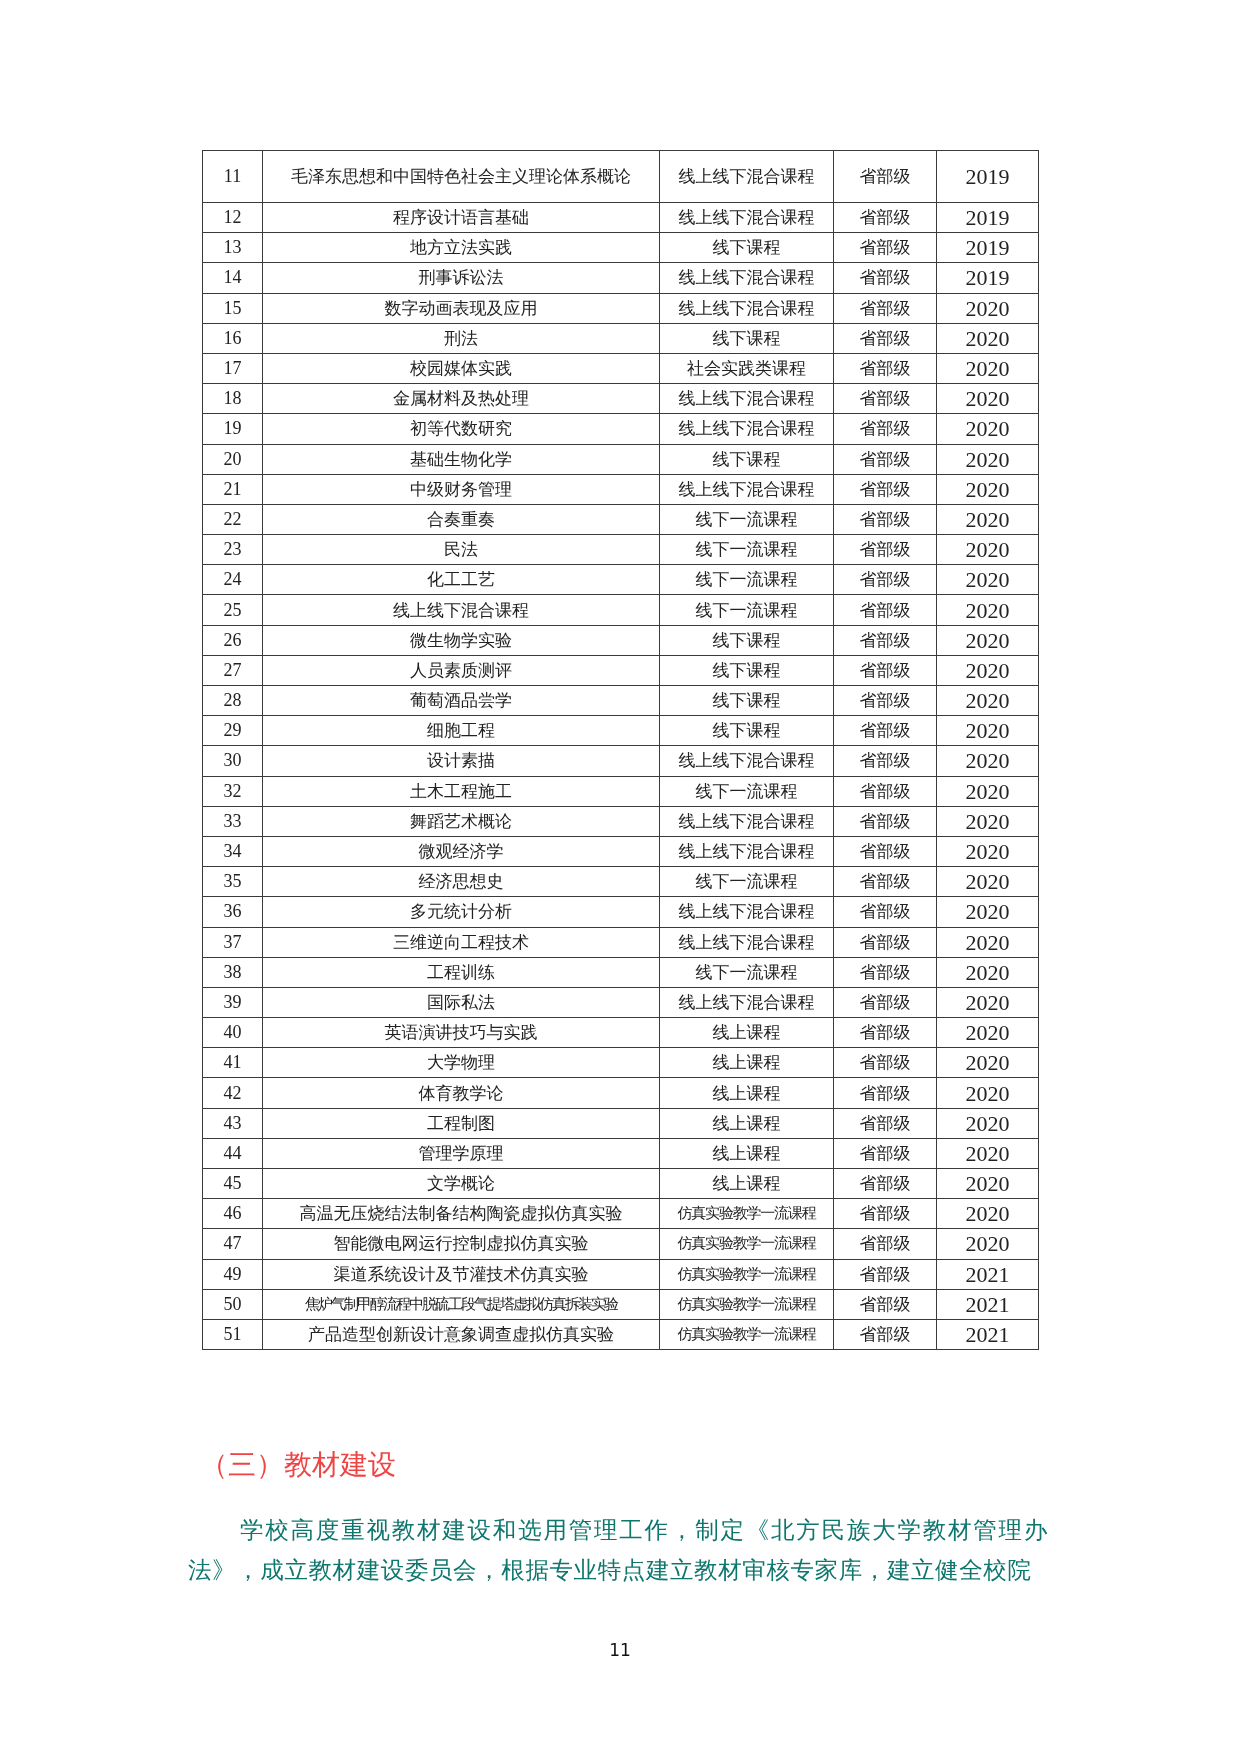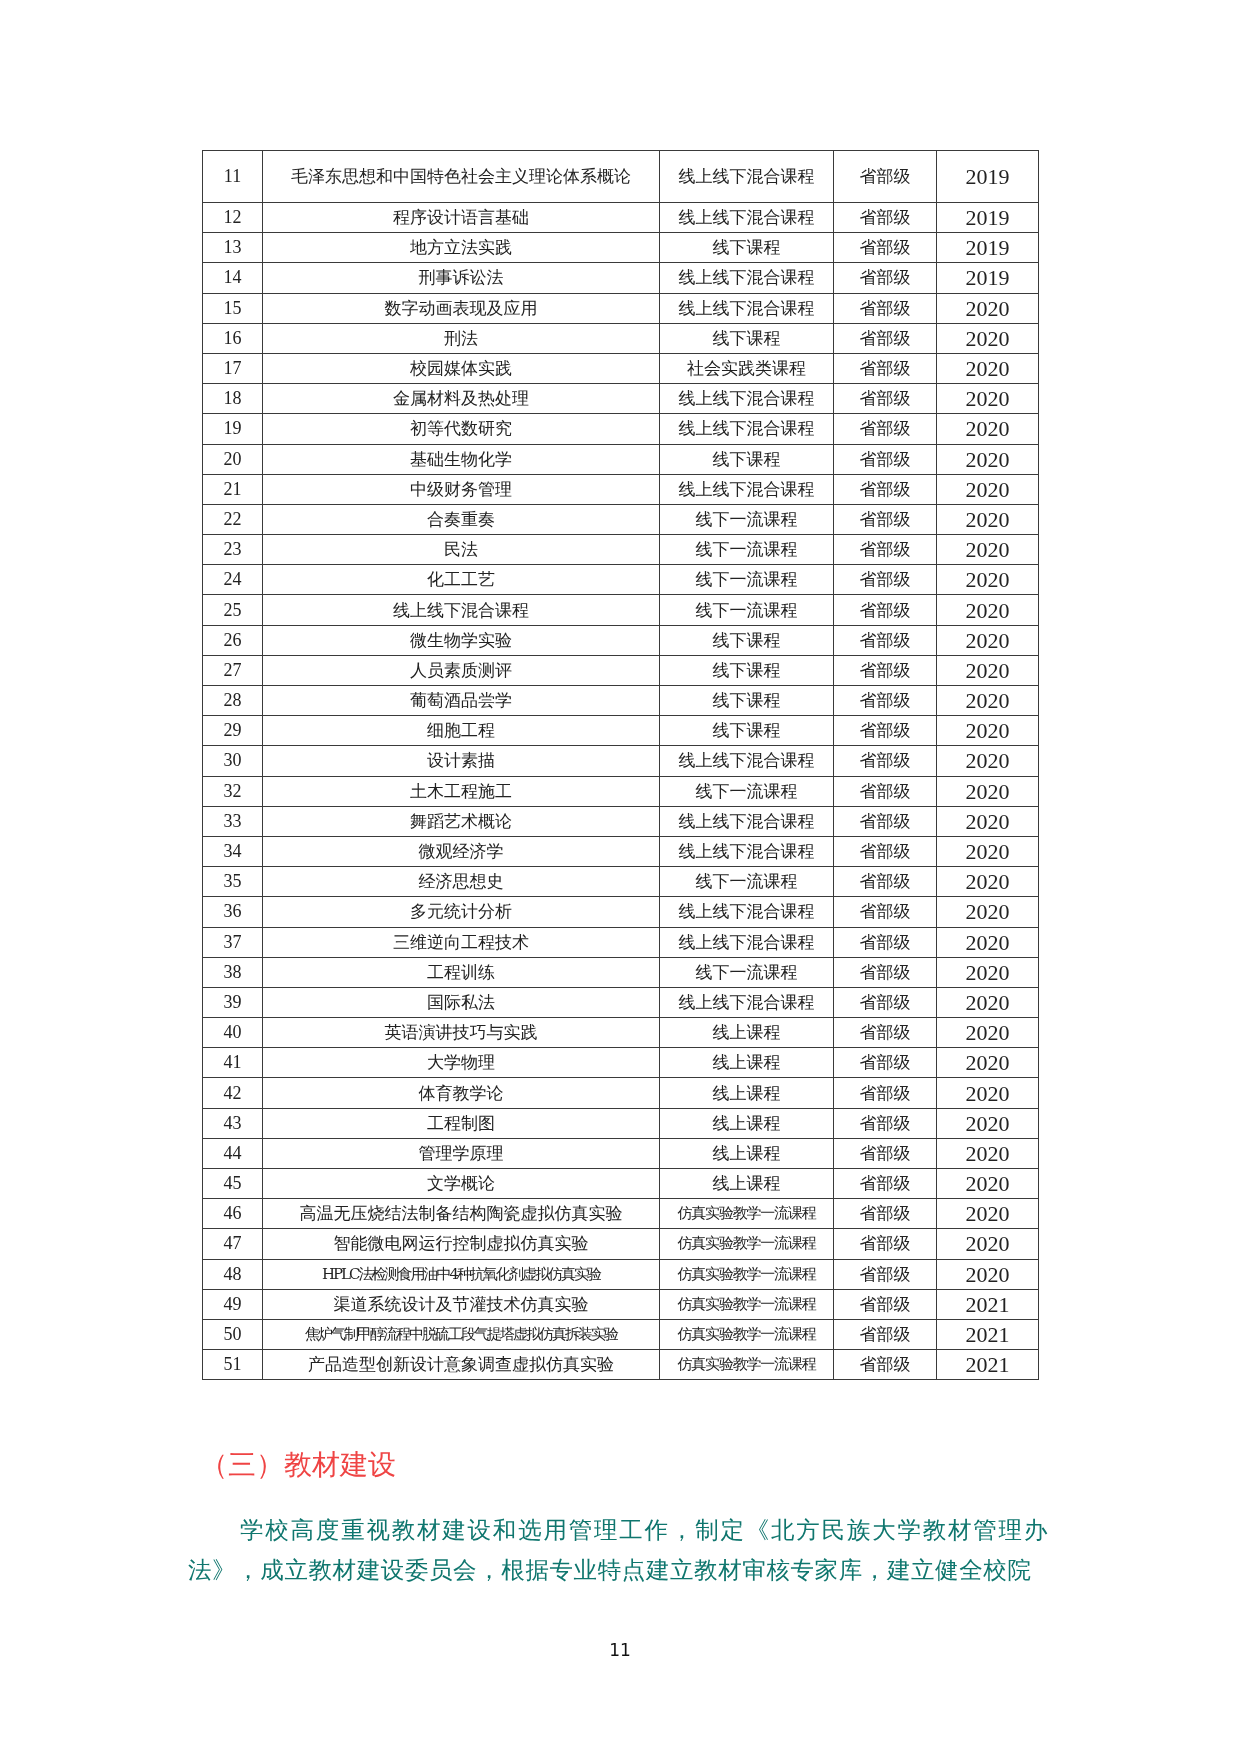--- a/index.html
+++ b/index.html
@@ -283,27 +283,20 @@
           <td class="year">2020</td>
         </tr>
         <tr>
           <td class="num">47</td>
           <td>智能微电网运行控制虚拟仿真实验</td>
           <td class="narrow">仿真实验教学一流课程</td>
           <td>省部级</td>
           <td class="year">2020</td>
         </tr>
         <tr>
-          <td class="num">48</td>
-          <td class="narrow2">HPLC法检测食用油中4种抗氧化剂虚拟仿真实验</td>
-          <td class="narrow">仿真实验教学一流课程</td>
-          <td>省部级</td>
-          <td class="year">2020</td>
-        </tr>
-        <tr>
           <td class="num">49</td>
           <td>渠道系统设计及节灌技术仿真实验</td>
           <td class="narrow">仿真实验教学一流课程</td>
           <td>省部级</td>
           <td class="year">2021</td>
         </tr>
         <tr>
           <td class="num">50</td>
           <td class="narrow2">焦炉气制甲醇流程中脱硫工段气提塔虚拟仿真拆装实验</td>
           <td class="narrow">仿真实验教学一流课程</td>

